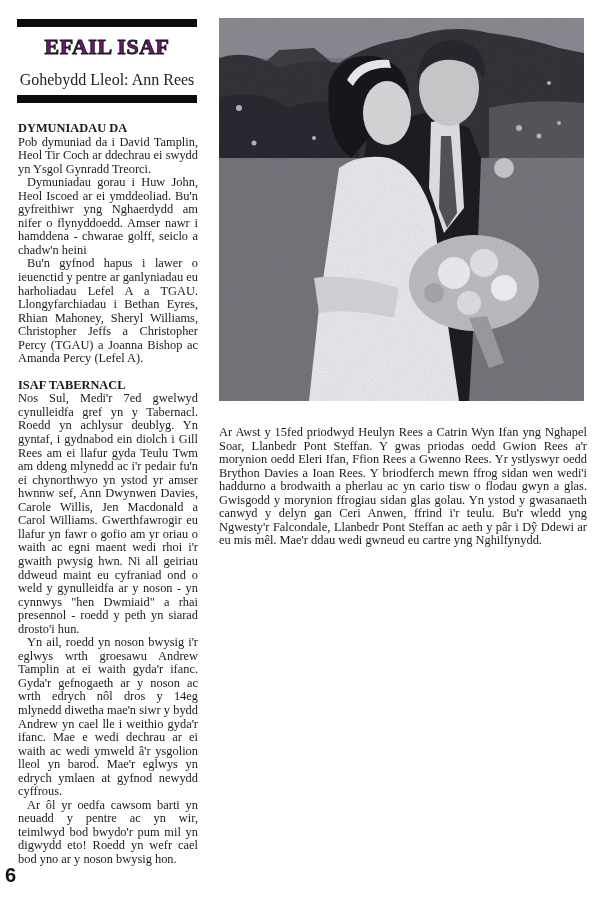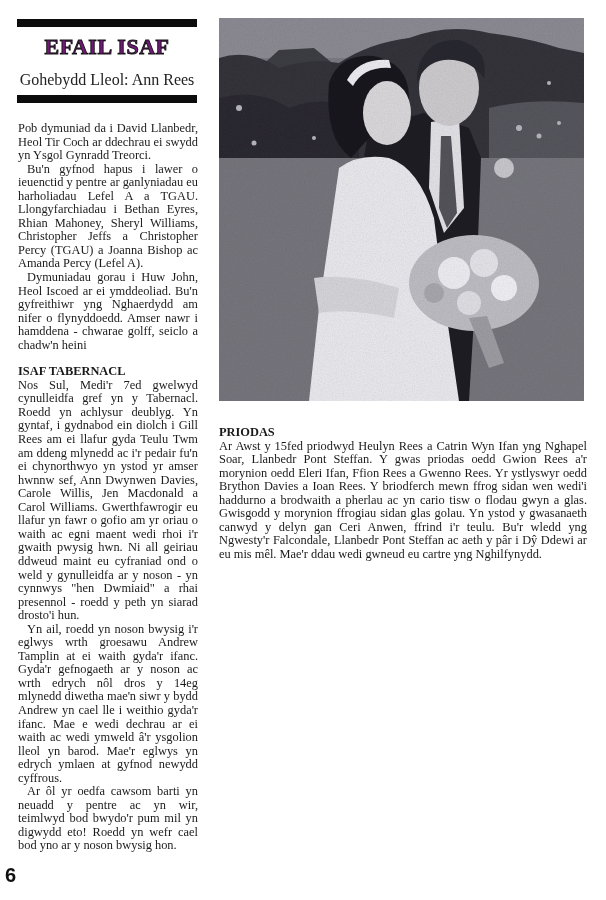--- a/index.html
+++ b/index.html
@@ -52,23 +52,24 @@
 
 <div class="masthead">
   <div class="bar top"></div>
   <div class="mast-title">EFAIL ISAF</div>
   <div class="mast-sub">Gohebydd Lleol: Ann Rees</div>
   <div class="bar bottom"></div>
 </div>
 
 <div class="left-col">
   <div class="section">
-    <p class="para first">Pob dymuniad da i David Llanbedr, Heol Tir Coch ar ddechrau ei swydd yn Ysgol Gynradd Treorci.</p>
+    <div class="section-head">DYMUNIADAU DA</div>
+    <p class="para first">Pob dymuniad da i David Tamplin, Heol Tir Coch ar ddechrau ei swydd yn Ysgol Gynradd Treorci.</p>
+    <p class="para">Dymuniadau gorau i Huw John, Heol Iscoed ar ei ymddeoliad. Bu'n gyfreithiwr yng Nghaerdydd am nifer o flynyddoedd. Amser nawr i hamddena - chwarae golff, seiclo a chadw'n heini</p>
     <p class="para">Bu'n gyfnod hapus i lawer o ieuenctid y pentre ar ganlyniadau eu harholiadau Lefel A a TGAU. Llongyfarchiadau i Bethan Eyres, Rhian Mahoney, Sheryl Williams, Christopher Jeffs a Christopher Percy (TGAU) a Joanna Bishop ac Amanda Percy (Lefel A).</p>
-    <p class="para">Dymuniadau gorau i Huw John, Heol Iscoed ar ei ymddeoliad. Bu'n gyfreithiwr yng Nghaerdydd am nifer o flynyddoedd. Amser nawr i hamddena - chwarae golff, seiclo a chadw'n heini</p>
   </div>
   <div class="section">
     <div class="section-head">ISAF TABERNACL</div>
     <p class="para first">Nos Sul, Medi'r 7ed gwelwyd cynulleidfa gref yn y Tabernacl. Roedd yn achlysur deublyg. Yn gyntaf, i gydnabod ein diolch i Gill Rees am ei llafur gyda Teulu Twm am ddeng mlynedd ac i'r pedair fu'n ei chynorthwyo yn ystod yr amser hwnnw sef, Ann Dwynwen Davies, Carole Willis, Jen Macdonald a Carol Williams. Gwerthfawrogir eu llafur yn fawr o gofio am yr oriau o waith ac egni maent wedi rhoi i'r gwaith pwysig hwn. Ni all geiriau ddweud maint eu cyfraniad ond o weld y gynulleidfa ar y noson - yn cynnwys "hen Dwmiaid" a rhai presennol - roedd y peth yn siarad drosto'i hun.</p>
     <p class="para">Yn ail, roedd yn noson bwysig i'r eglwys wrth groesawu Andrew Tamplin at ei waith gyda'r ifanc. Gyda'r gefnogaeth ar y noson ac wrth edrych nôl dros y 14eg mlynedd diwetha mae'n siwr y bydd Andrew yn cael lle i weithio gyda'r ifanc. Mae e wedi dechrau ar ei waith ac wedi ymweld â'r ysgolion lleol yn barod. Mae'r eglwys yn edrych ymlaen at gyfnod newydd cyffrous.</p>
     <p class="para">Ar ôl yr oedfa cawsom barti yn neuadd y pentre ac yn wir, teimlwyd bod bwydo'r pum mil yn digwydd eto! Roedd yn wefr cael bod yno ar y noson bwysig hon.</p>
   </div>
 </div>
 
 <div class="photo">
@@ -134,18 +135,17 @@
         <circle cx="250" cy="285" r="12" fill="#e1e0e5"></circle>
         <circle cx="215" cy="275" r="10" fill="#a9a8ae"></circle>
         <path d="M250 300 L270 350 L285 345 L268 298 Z" fill="#9e9da3"></path>
       </g>
     </g>
   </svg>
 </div>
 
 <div class="right-col">
   <div class="section">
-    <div class="section-head">PRIODAS</div>
     <p class="para first">Ar Awst y 15fed priodwyd Heulyn Rees a Catrin Wyn Ifan yng Nghapel Soar, Llanbedr Pont Steffan. Y gwas priodas oedd Gwion Rees a'r morynion oedd Eleri Ifan, Ffion Rees a Gwenno Rees. Yr ystlyswyr oedd Brython Davies a Ioan Rees. Y briodferch mewn ffrog sidan wen wedi'i haddurno a brodwaith a pherlau ac yn cario tisw o flodau gwyn a glas. Gwisgodd y morynion ffrogiau sidan glas golau. Yn ystod y gwasanaeth canwyd y delyn gan Ceri Anwen, ffrind i'r teulu. Bu'r wledd yng Ngwesty'r Falcondale, Llanbedr Pont Steffan ac aeth y pâr i Dŷ Ddewi ar eu mis mêl. Mae'r ddau wedi gwneud eu cartre yng Nghilfynydd.</p>
   </div>
 </div>
 
 <div class="page-number">6</div>
 
 </body></html>

